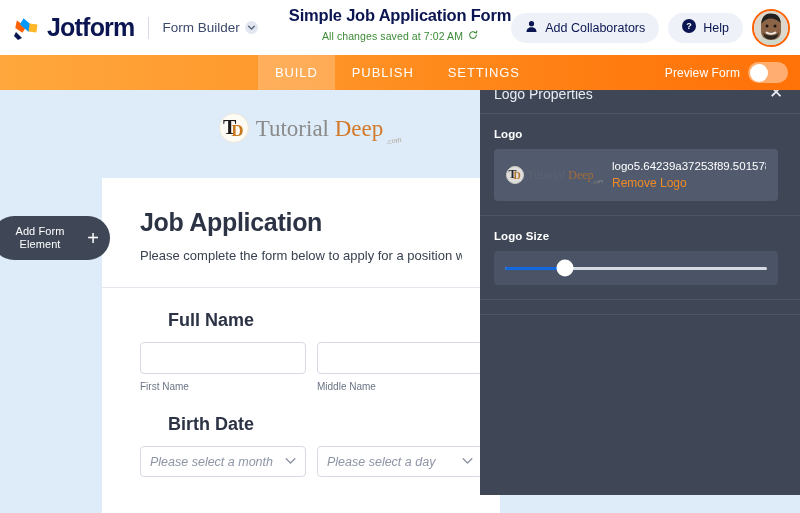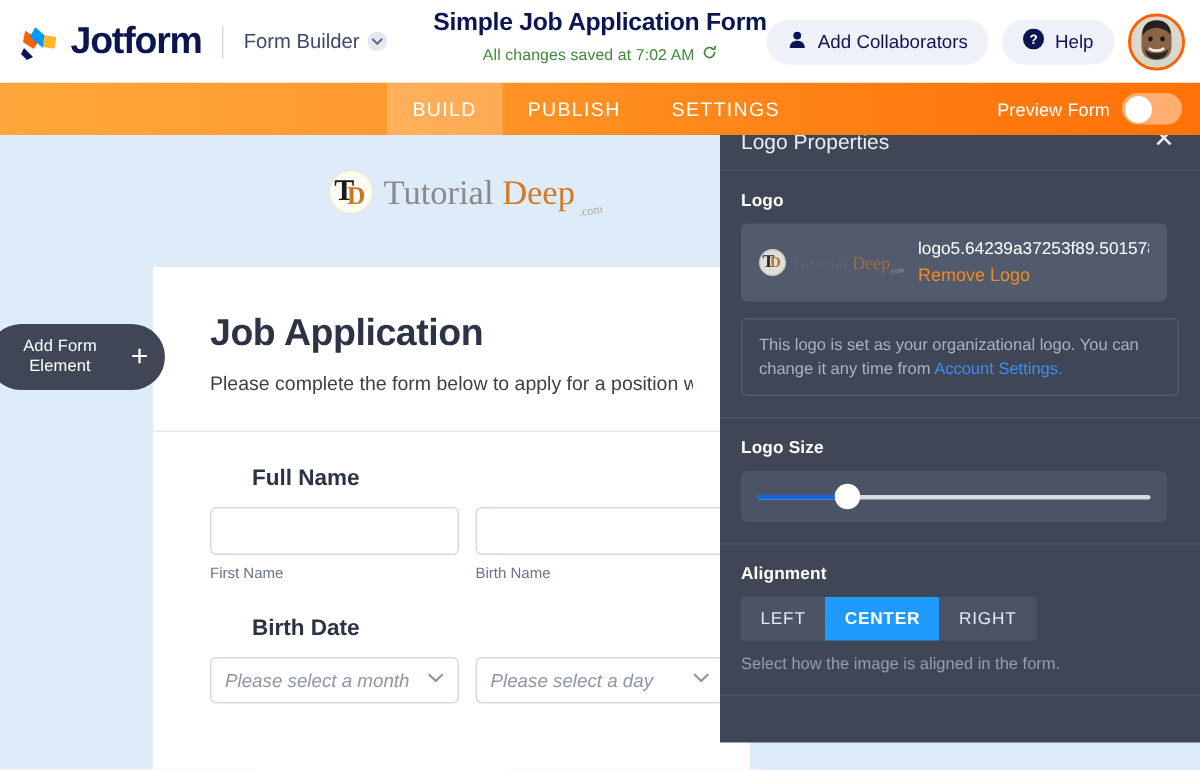--- a/index.html
+++ b/index.html
@@ -158,21 +158,21 @@
   .form-h1 {
     font-size: 25px; color: #2c3345; font-weight: bold; letter-spacing: -0.3px;
   }
   .form-sub {
     font-size: 13px; color: #394150; margin-top: 11px;
     white-space: nowrap; overflow: hidden;
   }
   .card-rule { height: 1px; background: #e4e7ee; }
   .field-block { padding: 22px 38px 0 38px; }
   .field-label {
-    font-size: 15px; color: #2c3345; font-weight: bold; margin-bottom: 11px; padding-left: 28px;
+    font-size: 18px; color: #2c3345; font-weight: bold; margin-bottom: 11px; padding-left: 28px;
   }
   .field-row { display: flex; gap: 11px; }
   .field-col { width: 166px; flex: 0 0 auto; }
   .text-input {
     width: 100%; height: 32px; border: 1px solid #d5dae4; border-radius: 4px;
     background: #ffffff; font-family: inherit; font-size: 12px;
     padding: 0 9px; color: #2c3345;
   }
   .sub-label { font-size: 10px; color: #6b7486; margin-top: 7px; }
   .select-box {
@@ -380,21 +380,21 @@
 
         <div class="field-block">
           <div class="field-label">Full Name</div>
           <div class="field-row">
             <div class="field-col">
               <input class="text-input" type="text" placeholder="" style="">
               <div class="sub-label">First Name</div>
             </div>
             <div class="field-col">
               <input class="text-input" type="text" placeholder="" style="">
-              <div class="sub-label">Birth Name</div>
+              <div class="sub-label">Middle Name</div>
             </div>
           </div>
         </div>
 
         <div class="field-block">
           <div class="field-label">Birth Date</div>
           <div class="field-row">
             <div class="field-col">
               <div class="select-box">
                 <span class="val">Please select a month</span>
@@ -441,44 +441,32 @@
             <span class="dotcom">.com</span>
           </span>
         </span>
         <div class="logo-meta">
           <div class="logo-fname">logo5.64239a37253f89.50157822....</div>
           <div class="remove-logo">Remove Logo</div>
         </div>
       </div>
     </div>
 
-    <div class="info-box">
-      <span>This logo is set as your organizational logo. You can change it any time from </span><a href="#">Account Settings.</a>
-    </div>
 
     <div class="panel-divider"></div>
 
     <div class="panel-section">
       <div class="section-label">Logo Size</div>
       <div class="slider-box">
         <div class="slider-track">
           <div class="slider-fill" id="sliderFill" style="width: 23%;"></div>
           <div class="slider-thumb" id="sliderThumb" style="left: 23%;"></div>
         </div>
       </div>
     </div>
 
     <div class="panel-divider"></div>
 
-    <div class="panel-section">
-      <div class="section-label">Alignment</div>
-      <div class="seg-group">
-        <button class="seg-btn">LEFT</button>
-        <button class="seg-btn active">CENTER</button>
-        <button class="seg-btn">RIGHT</button>
-      </div>
-      <div class="hint-text">Select how the image is aligned in the form.</div>
-    </div>
 
     <div class="panel-divider"></div>
   </div>
 
 </div>
 
 </body></html>

